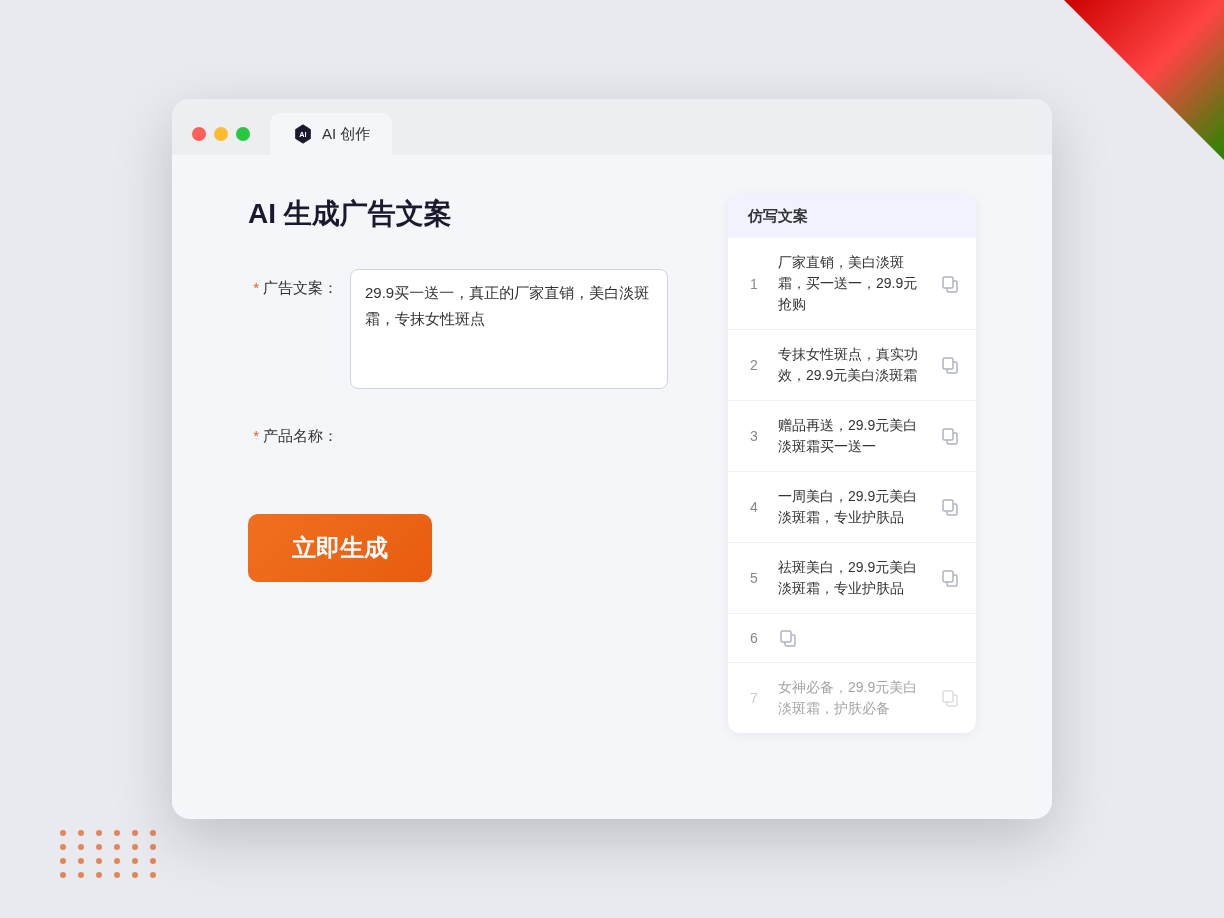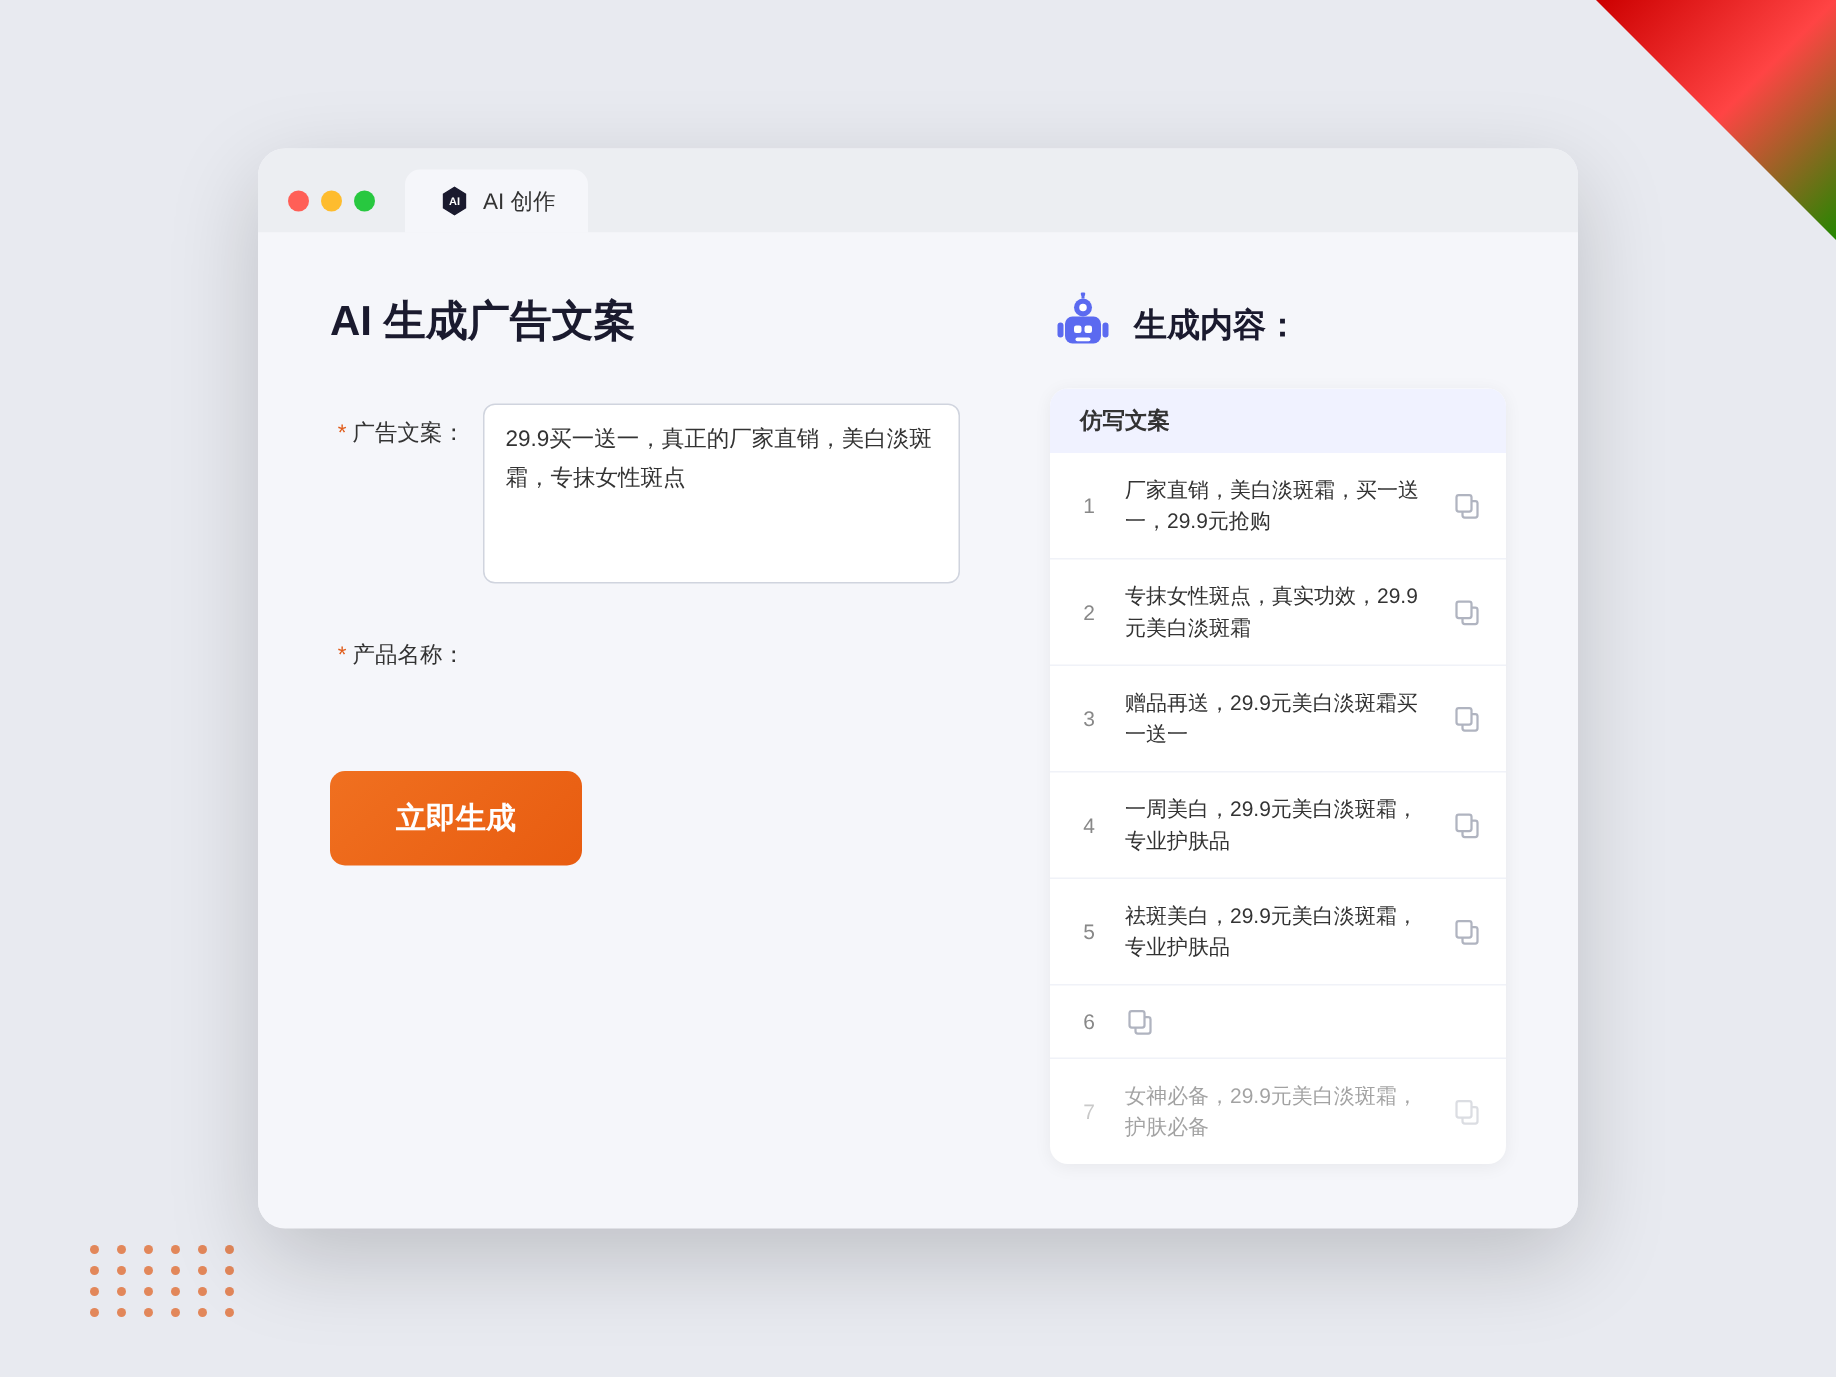--- a/index.html
+++ b/index.html
@@ -87,21 +87,21 @@
       font-size: 15px;
       color: #333;
       font-weight: 500;
     }
     .tab-icon {
       width: 22px; height: 22px;
     }
 
     
     .browser-content {
-      padding: 40px 48px;
+      padding: 40px 76px;
       display: flex;
       gap: 60px;
       background: #f5f6fa;
       min-height: 660px;
     }
 
     
     .left-panel {
       flex: 0 0 420px;
     }
@@ -147,21 +147,21 @@
       line-height: 1.7;
     }
 
     .generate-btn {
       margin-top: 40px;
       background: linear-gradient(135deg, #f07020, #e85c10);
       color: #fff;
       border: none;
       border-radius: 10px;
       padding: 18px 44px;
-      font-size: 20px;
+      font-size: 24px;
       font-weight: 700;
       cursor: pointer;
       font-family: inherit;
     }
 
     
     .right-panel {
       flex: 1;
     }
     .result-header {
@@ -301,37 +301,20 @@
         </div>
       </div>
 
       
 
       
       <button class="generate-btn">立即生成</button>
     </div>
 
     <div class="right-panel">
-      <div class="result-header">
-
-        <svg class="robot-icon" viewBox="0 0 44 44" fill="none">
-          <circle cx="22" cy="10" r="6" fill="#5b6af0"></circle>
-          <rect x="10" y="16" width="24" height="18" rx="5" fill="#5b6af0"></rect>
-          <rect x="16" y="22" width="5" height="5" rx="1.5" fill="white"></rect>
-          <rect x="23" y="22" width="5" height="5" rx="1.5" fill="white"></rect>
-          <rect x="17" y="30" width="10" height="2.5" rx="1.2" fill="white"></rect>
-          <rect x="5" y="20" width="4" height="10" rx="2" fill="#5b6af0"></rect>
-          <rect x="35" y="20" width="4" height="10" rx="2" fill="#5b6af0"></rect>
-          <circle cx="22" cy="10" r="2.5" fill="white"></circle>
-
-          <line x1="22" y1="4" x2="22" y2="1" stroke="#5b6af0" stroke-width="2"></line>
-          <circle cx="22" cy="1" r="1.5" fill="#5b6af0"></circle>
-        </svg>
-        <h2 class="result-title">生成内容：</h2>
-      </div>
 
       <div class="result-table">
         <div class="result-table-header">仿写文案</div>
         <div id="result-rows-container">
             <div class="result-row">
     <span class="row-num">1</span>
     <span class="row-text">厂家直销，美白淡斑霜，买一送一，29.9元抢购</span>
     <svg class="copy-icon" viewBox="0 0 20 20" fill="none">
       <rect x="7" y="7" width="10" height="11" rx="1.5" stroke="#b0b4c0" stroke-width="1.5"></rect>
       <rect x="3" y="3" width="10" height="11" rx="1.5" fill="white" stroke="#b0b4c0" stroke-width="1.5"></rect>

